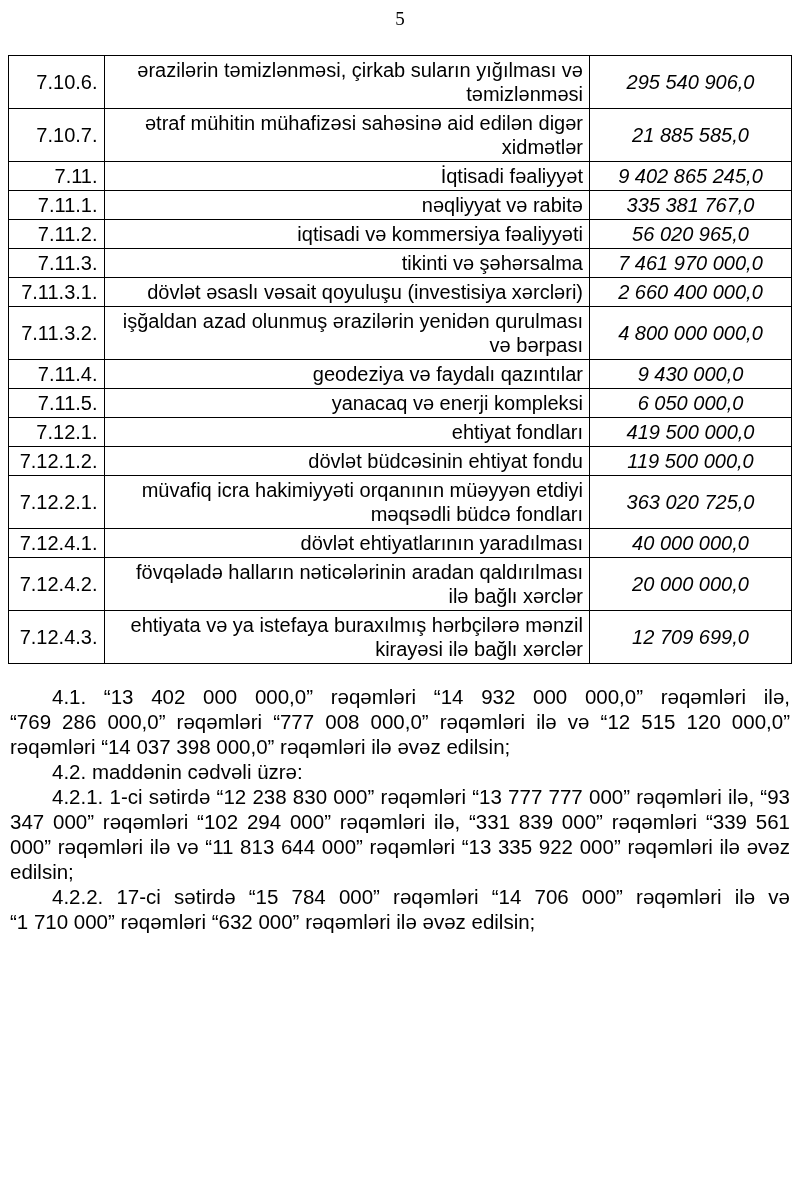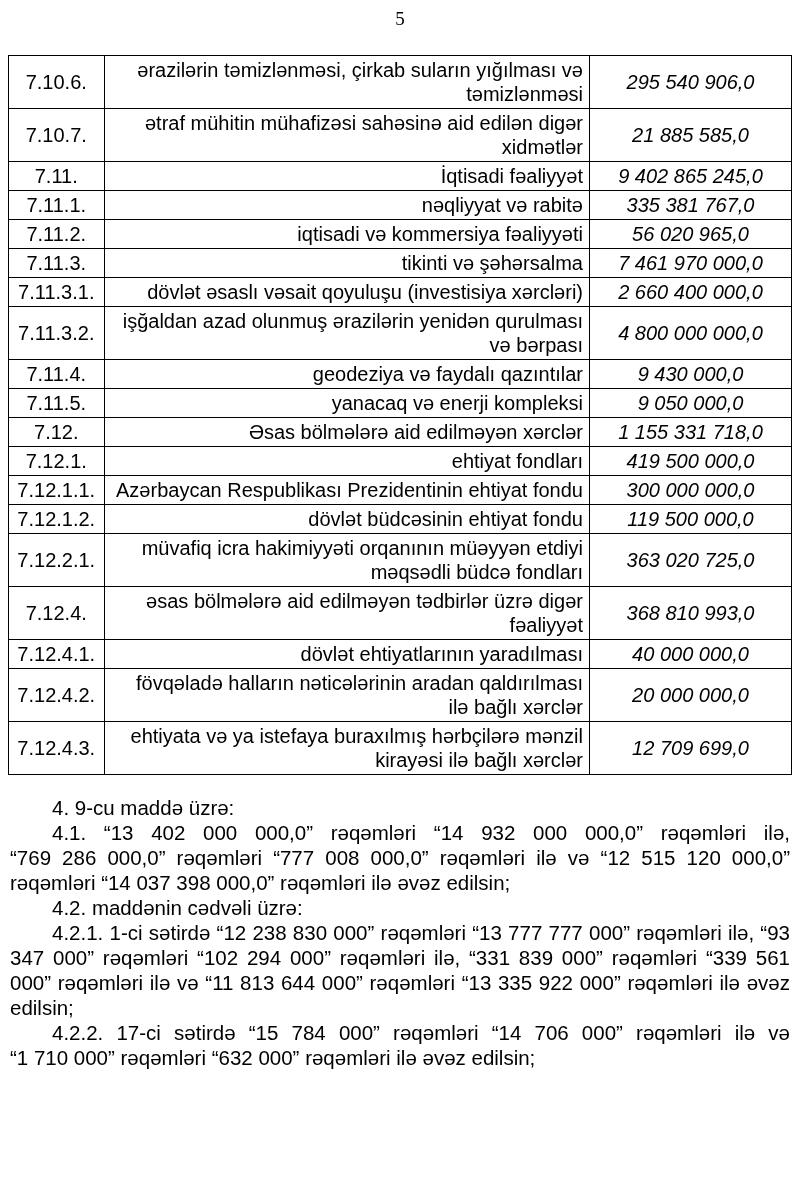--- a/index.html
+++ b/index.html
@@ -28,21 +28,21 @@
     table-layout: fixed;
   }
   table.budget td {
     border: 1.5px solid #000000;
     font-size: 20px;
     line-height: 24px;
     padding: 2px 6px;
     vertical-align: middle;
     overflow: hidden;
   }
-  td.c-code { text-align: center; }
+  td.c-code { text-align: right; }
   td.c-desc { text-align: right; padding-left: 12px; padding-right: 6px; }
   td.c-val  { text-align: center; white-space: nowrap; font-style: italic; }
   .text-block {
     margin-top: 20px;
     padding: 0 2px;
     font-size: 20.5px;
     line-height: 25px;
     text-align: justify;
   }
   .text-block p.para {
@@ -114,61 +114,46 @@
 
     <tr>
       <td class="c-code">7.11.4.</td>
       <td class="c-desc">geodeziya və faydalı qazıntılar</td>
       <td class="c-val">9 430 000,0</td>
     </tr>
 
     <tr>
       <td class="c-code">7.11.5.</td>
       <td class="c-desc">yanacaq və enerji kompleksi</td>
-      <td class="c-val">9 050 000,0</td>
+      <td class="c-val">6 050 000,0</td>
     </tr>
 
 
-    <tr>
-      <td class="c-code">7.12.</td>
-      <td class="c-desc">Əsas bölmələrə aid edilməyən xərclər</td>
-      <td class="c-val">1 155 331 718,0</td>
-    </tr>
 
     <tr>
       <td class="c-code">7.12.1.</td>
       <td class="c-desc">ehtiyat fondları</td>
       <td class="c-val">419 500 000,0</td>
     </tr>
 
-    <tr>
-      <td class="c-code">7.12.1.1.</td>
-      <td class="c-desc">Azərbaycan Respublikası Prezidentinin ehtiyat fondu</td>
-      <td class="c-val">300 000 000,0</td>
-    </tr>
 
     <tr>
       <td class="c-code">7.12.1.2.</td>
       <td class="c-desc">dövlət büdcəsinin ehtiyat fondu</td>
       <td class="c-val">119 500 000,0</td>
     </tr>
 
 
     <tr>
       <td class="c-code">7.12.2.1.</td>
       <td class="c-desc">müvafiq icra hakimiyyəti orqanının müəyyən etdiyi məqsədli büdcə fondları</td>
       <td class="c-val">363 020 725,0</td>
     </tr>
 
 
-    <tr>
-      <td class="c-code">7.12.4.</td>
-      <td class="c-desc">əsas bölmələrə aid edilməyən tədbirlər üzrə digər fəaliyyət</td>
-      <td class="c-val">368 810 993,0</td>
-    </tr>
 
     <tr>
       <td class="c-code">7.12.4.1.</td>
       <td class="c-desc">dövlət ehtiyatlarının yaradılması</td>
       <td class="c-val">40 000 000,0</td>
     </tr>
 
     <tr>
       <td class="c-code">7.12.4.2.</td>
       <td class="c-desc">fövqəladə halların nəticələrinin aradan qaldırılması ilə bağlı xərclər</td>
@@ -178,20 +163,19 @@
     <tr>
       <td class="c-code">7.12.4.3.</td>
       <td class="c-desc">ehtiyata və ya istefaya buraxılmış hərbçilərə mənzil kirayəsi ilə bağlı xərclər</td>
       <td class="c-val">12 709 699,0</td>
     </tr>
 
   </tbody>
   </table>
 
   <div class="text-block" id="text-block">
-      <p class="para">4. 9-cu maddə üzrə:</p>
       <p class="para">4.1. “13&nbsp;402&nbsp;000&nbsp;000,0” rəqəmləri “14&nbsp;932&nbsp;000&nbsp;000,0” rəqəmləri ilə, “769&nbsp;286&nbsp;000,0” rəqəmləri “777&nbsp;008&nbsp;000,0” rəqəmləri ilə və “12&nbsp;515&nbsp;120&nbsp;000,0” rəqəmləri “14&nbsp;037&nbsp;398&nbsp;000,0” rəqəmləri ilə əvəz edilsin;</p>
       <p class="para">4.2. maddənin cədvəli üzrə:</p>
       <p class="para">4.2.1. 1-ci sətirdə “12 238 830 000” rəqəmləri “13 777 777 000” rəqəmləri ilə, “93 347 000” rəqəmləri “102 294 000” rəqəmləri ilə, “331 839 000” rəqəmləri “339 561 000” rəqəmləri ilə və “11 813 644 000” rəqəmləri “13 335 922 000” rəqəmləri ilə əvəz edilsin;</p>
       <p class="para">4.2.2. 17-ci sətirdə “15&nbsp;784&nbsp;000” rəqəmləri “14&nbsp;706&nbsp;000” rəqəmləri ilə və “1&nbsp;710&nbsp;000” rəqəmləri “632&nbsp;000” rəqəmləri ilə əvəz edilsin;</p>
     </div>
 
 </div>
 
 </body></html>

